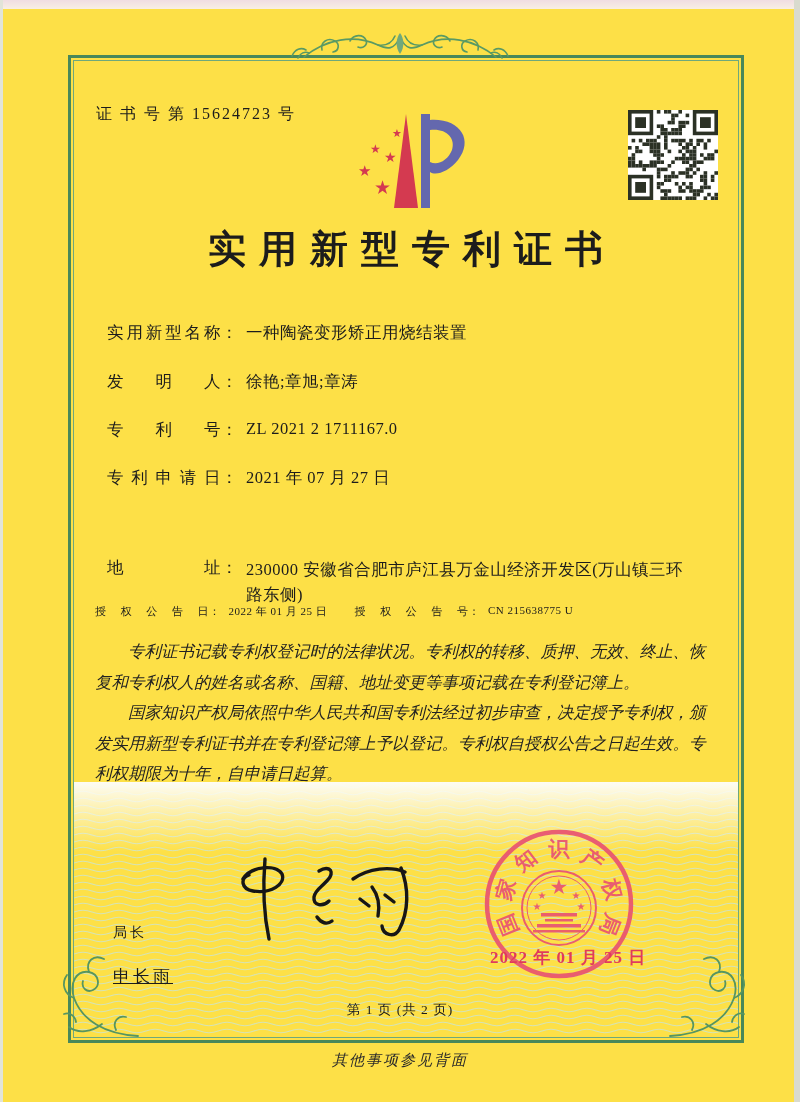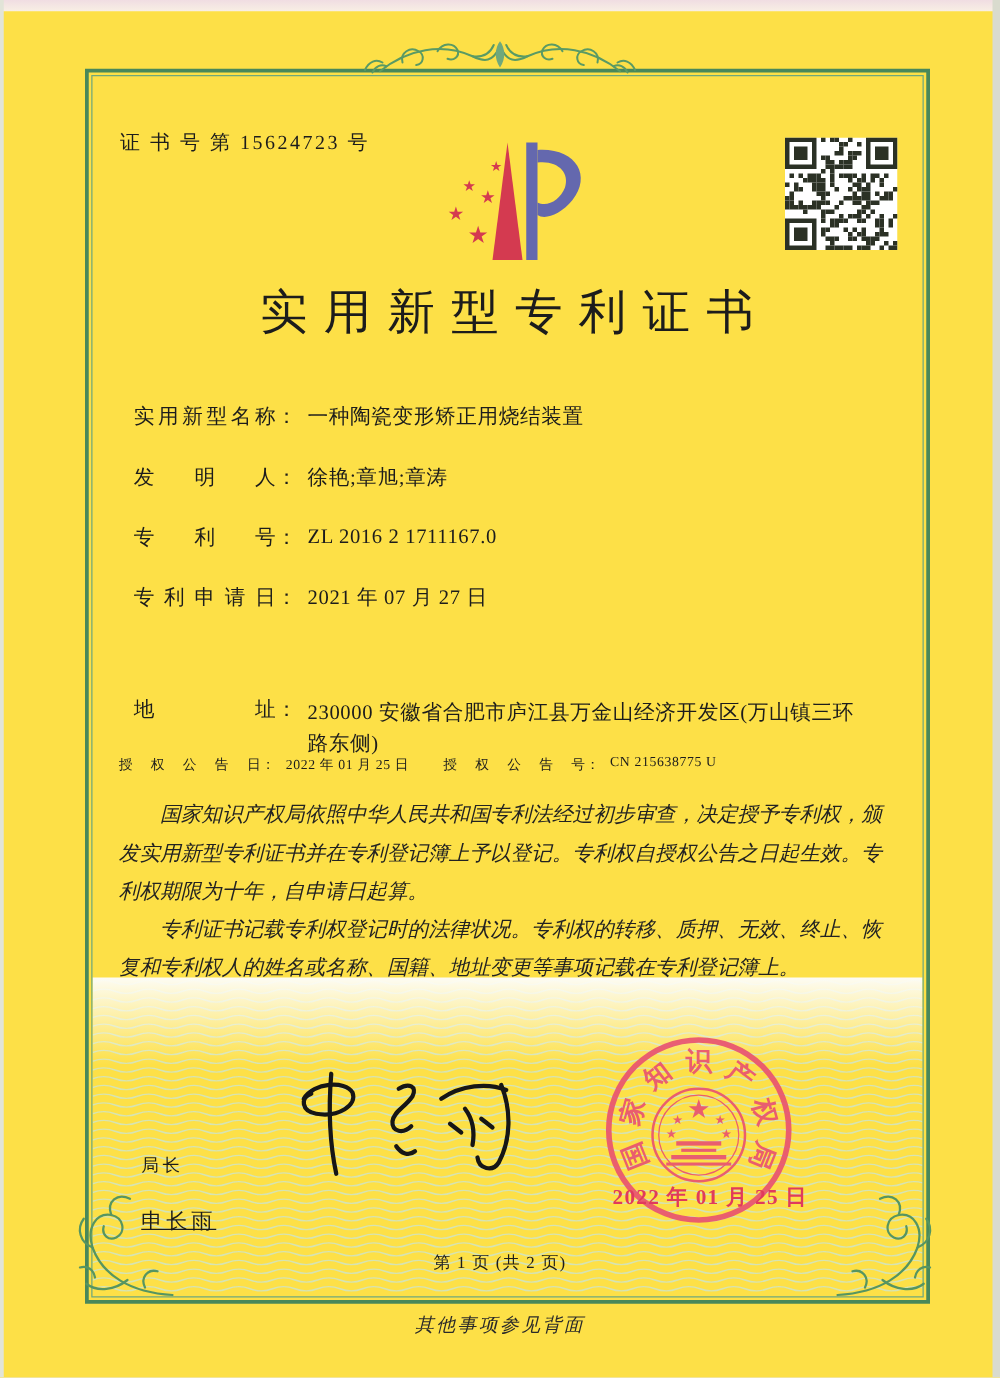--- a/index.html
+++ b/index.html
@@ -15,21 +15,21 @@
   .ornament-top{position:absolute;left:288px;top:26px;}
   .flourish{position:absolute;}
   .guilloche{position:absolute;left:74px;top:782px;}
   .guilloche-fade{position:absolute;left:74px;top:782px;width:664px;height:70px;
         background:linear-gradient(#fdfcf4,rgba(253,252,244,0));}
   
   .cert-no{position:absolute;left:96px;top:104px;font-size:16px;letter-spacing:2px;}
   .logo{position:absolute;left:336px;top:110px;}
   .qr{position:absolute;left:628px;top:110px;}
   .title{position:absolute;left:0;right:0;top:224px;text-align:center;font-size:38px;
-         font-weight:normal;letter-spacing:13px;padding-left:24px;}
+         font-weight:bold;letter-spacing:13px;padding-left:24px;}
   .frow{position:absolute;left:95px;font-size:16.5px;letter-spacing:.5px;margin-left:12px;}
   .flabel{display:inline-block;width:114px;text-align:justify;text-align-last:justify;vertical-align:top;}
   .fcolon{display:inline-block;margin-right:8px;vertical-align:top;}
   .fvalue{display:inline-block;vertical-align:top;}
   .fvalue-wrap{width:442px;line-height:25px;}
   .grant-row{position:absolute;left:95px;top:604px;font-size:11px;letter-spacing:.5px;white-space:nowrap;}
   .grant-second{margin-left:24px;}
   .paras{position:absolute;left:95px;top:637px;width:620px;font-size:16.5px;line-height:30.5px;
          font-style:italic;color:#222;}
   .paras p{margin:0;text-indent:2em;}
@@ -354,37 +354,37 @@
 
   <div class="title">实用新型专利证书</div>
 
   <div class="frow" style="top:322px">
     <span class="flabel">实用新型名称</span><span class="fcolon">：</span><span class="fvalue">一种陶瓷变形矫正用烧结装置</span>
   </div>
   <div class="frow" style="top:371px">
     <span class="flabel">发明人</span><span class="fcolon">：</span><span class="fvalue">徐艳;章旭;章涛</span>
   </div>
   <div class="frow" style="top:419px">
-    <span class="flabel">专利号</span><span class="fcolon">：</span><span class="fvalue">ZL 2016 2 1711167.0</span>
+    <span class="flabel">专利号</span><span class="fcolon">：</span><span class="fvalue">ZL 2021 2 1711167.0</span>
   </div>
   <div class="frow" style="top:467px">
     <span class="flabel">专利申请日</span><span class="fcolon">：</span><span class="fvalue">2021 年 07 月 27 日</span>
   </div>
   <div class="frow" style="top:557px">
     <span class="flabel">地址</span><span class="fcolon">：</span><span class="fvalue fvalue-wrap">230000 安徽省合肥市庐江县万金山经济开发区(万山镇三环路东侧)</span>
   </div>
 
   <div class="grant-row">
     <span class="flabel">授权公告日</span><span class="fcolon">：</span><span class="fvalue">2022 年 01 月 25 日</span><span class="grant-second"></span>
     <span class="flabel">授权公告号</span><span class="fcolon">：</span><span class="fvalue">CN 215638775 U</span>
   </div>
 
   <div class="paras">
+    <p>专利证书记载专利权登记时的法律状况。专利权的转移、质押、无效、终止、恢复和专利权人的姓名或名称、国籍、地址变更等事项记载在专利登记簿上。</p>
     <p>国家知识产权局依照中华人民共和国专利法经过初步审查，决定授予专利权，颁发实用新型专利证书并在专利登记簿上予以登记。专利权自授权公告之日起生效。专利权期限为十年，自申请日起算。</p>
-    <p>专利证书记载专利权登记时的法律状况。专利权的转移、质押、无效、终止、恢复和专利权人的姓名或名称、国籍、地址变更等事项记载在专利登记簿上。</p>
   </div>
 
   <div class="commissioner-title">局长</div>
   <div class="commissioner-name">申长雨</div>
 
   <svg class="signature" width="220" height="112" viewBox="0 0 220 112">
     <g fill="none" stroke="#161616" stroke-width="3.4" stroke-linecap="round">
       <path d="M52,16 C50,40 50,68 56,96"></path>
       <path d="M30,36 C38,23 63,21 69,31 C73,41 58,51 40,48 C28,46 27,35 36,32"></path>
       <path d="M106,28 C114,23 121,26 117,34 C111,43 102,46 101,54 C100,63 110,64 116,58"></path>

